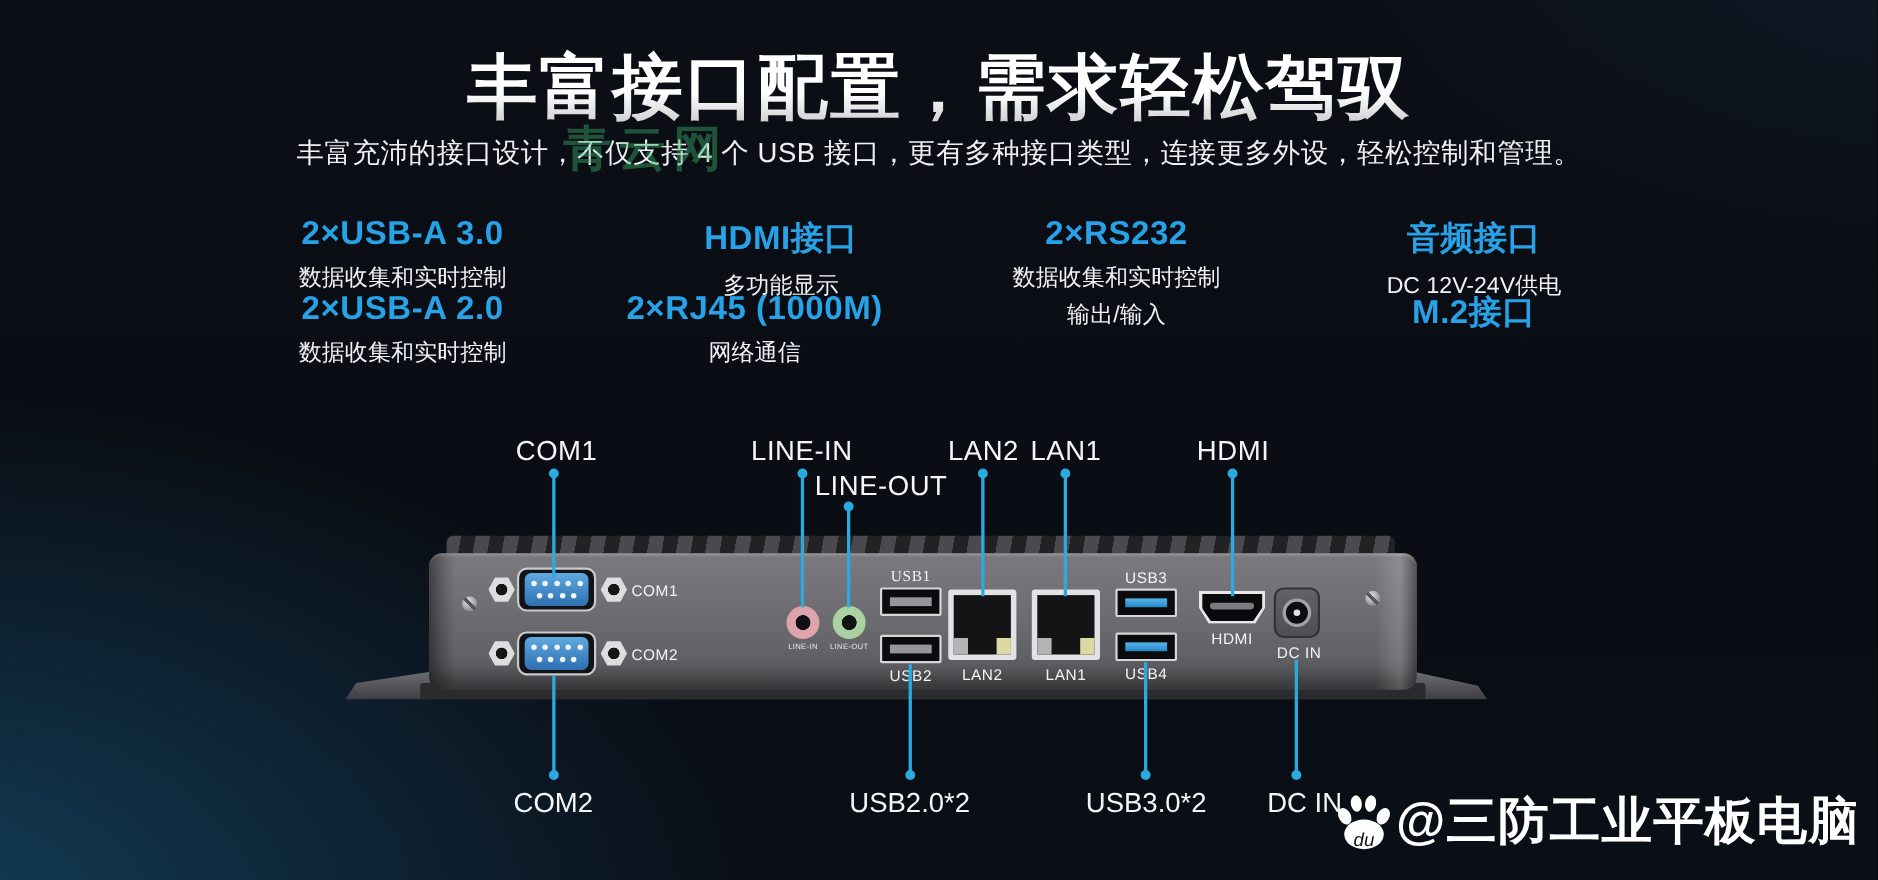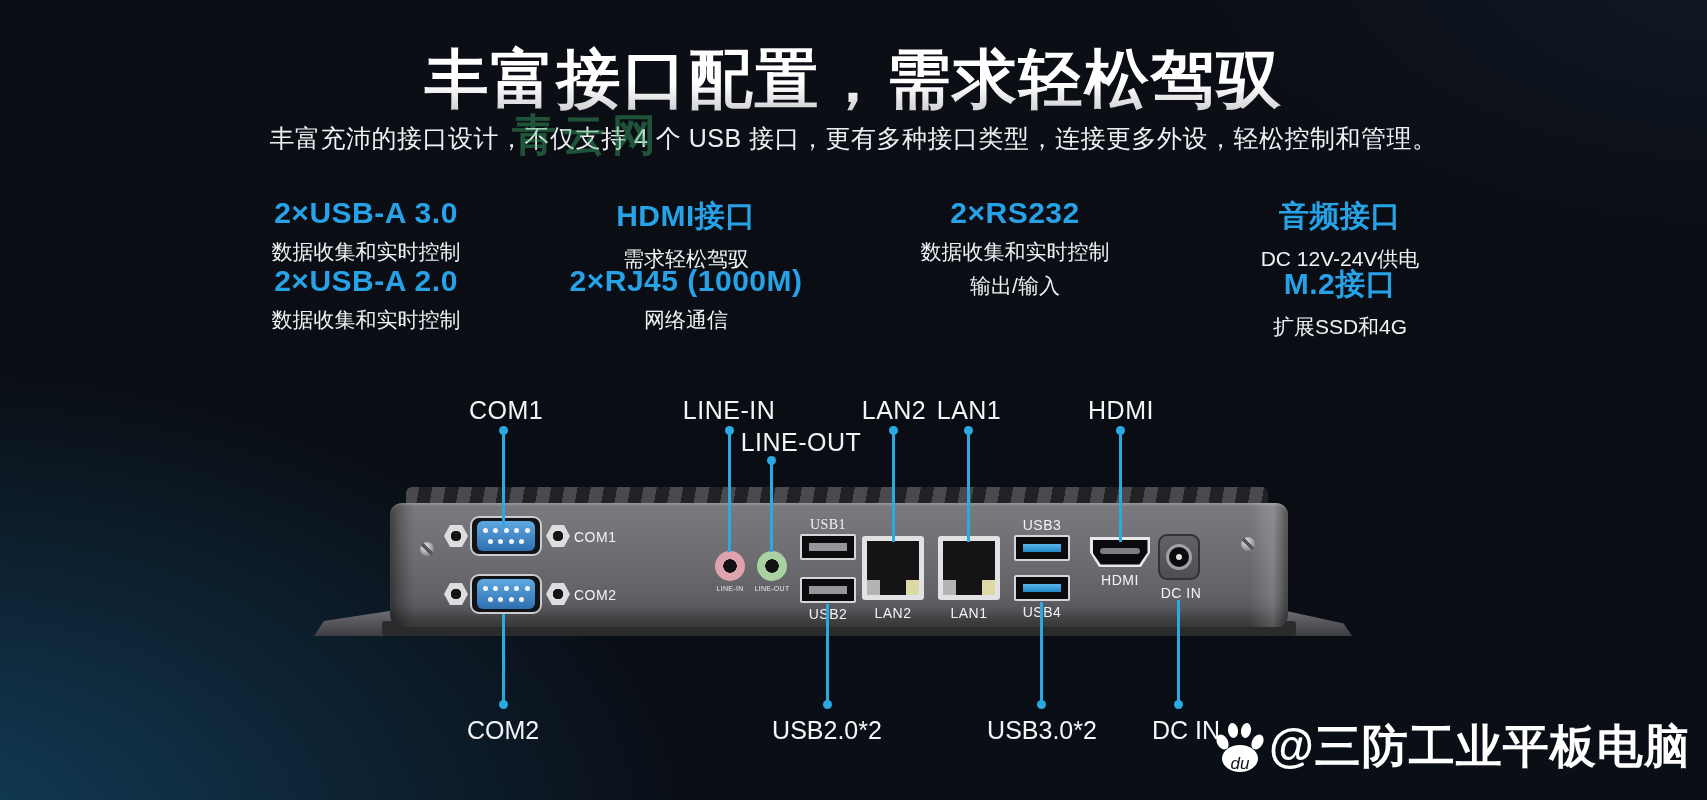--- a/index.html
+++ b/index.html
@@ -114,23 +114,23 @@
 
   <div class="abs title">丰富接口配置，需求轻松驾驭</div>
   <div class="abs wm-top">青云网</div>
   <div class="abs subtitle">丰富充沛的接口设计，不仅支持 4 个 USB 接口，更有多种接口类型，连接更多外设，轻松控制和管理。</div>
 
   <div>
     <div class="abs feature" style="left:196px;top:196px;">
       <div class="f-title">2×USB-A 3.0</div>
       <div class="f-desc">数据收集和实时控制</div>
     </div>
-    <div class="abs feature" style="left:516px;top:196px;">
+    <div class="abs feature" style="left:540px;top:196px;">
       <div class="f-title">HDMI接口</div>
-      <div class="f-desc">需求轻松驾驭</div>
+      <div class="f-desc">多功能显示</div>
     </div>
     <div class="abs feature" style="left:845px;top:196px;">
       <div class="f-title">2×RS232</div>
       <div class="f-desc">数据收集和实时控制</div>
     </div>
     <div class="abs feature" style="left:1170px;top:196px;">
       <div class="f-title">音频接口</div>
       <div class="f-desc">DC 12V-24V供电</div>
     </div>
     <div class="abs feature" style="left:196px;top:264px;">
@@ -139,21 +139,20 @@
     </div>
     <div class="abs feature" style="left:516px;top:264px;">
       <div class="f-title">2×RJ45 (1000M)</div>
       <div class="f-desc">网络通信</div>
     </div>
     <div class="abs feature" style="left:845px;top:264px;">
       <div class="f-desc">输出/输入</div>
     </div>
     <div class="abs feature" style="left:1170px;top:264px;">
       <div class="f-title">M.2接口</div>
-      <div class="f-desc">扩展SSD和4G</div>
     </div>
   </div>
 
   <div class="abs ctr callout-label" style="left:506px;top:396px;">COM1</div>
   <div class="abs ctr callout-label" style="left:729px;top:396px;">LINE-IN</div>
   <div class="abs ctr callout-label" style="left:801px;top:428px;">LINE-OUT</div>
   <div class="abs ctr callout-label" style="left:894px;top:396px;">LAN2</div>
   <div class="abs ctr callout-label" style="left:969px;top:396px;">LAN1</div>
   <div class="abs ctr callout-label" style="left:1121px;top:396px;">HDMI</div>
 

